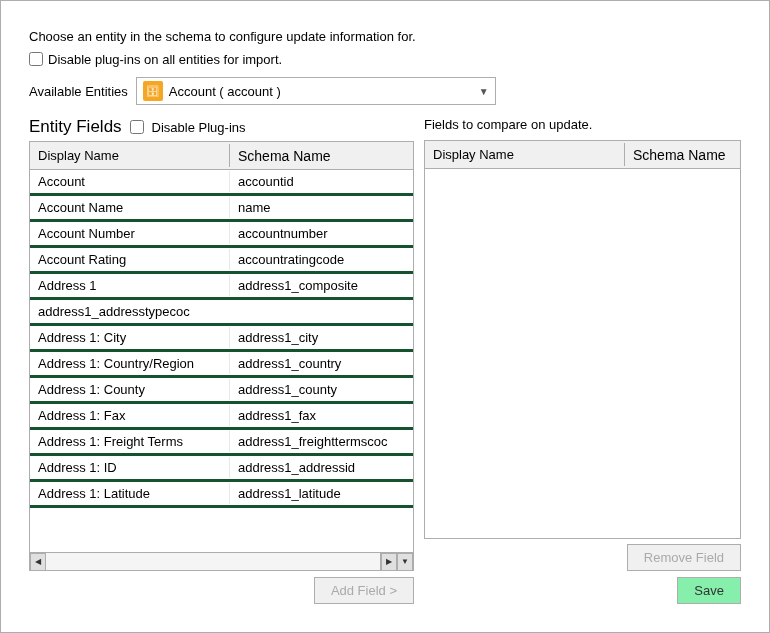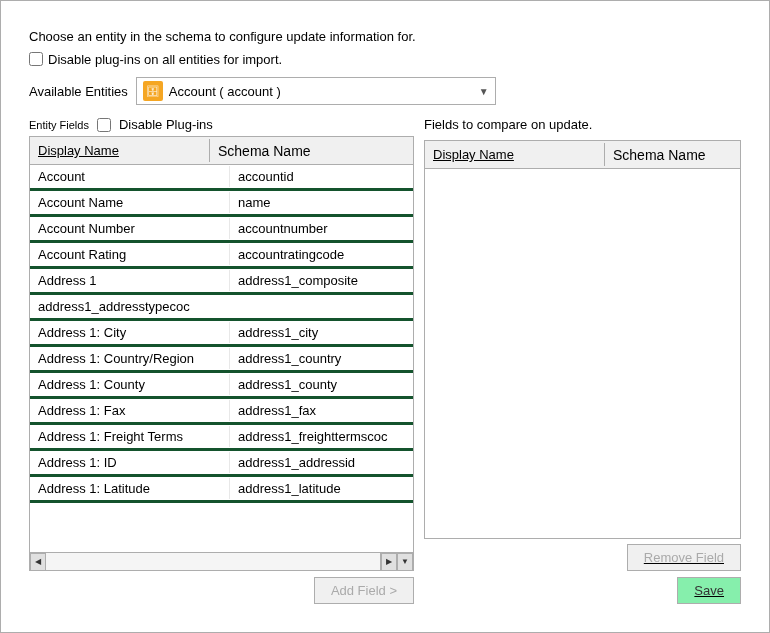--- a/index.html
+++ b/index.html
@@ -90,46 +90,45 @@
       flex-direction: column;
       flex: 1;
     }
     .panel-header {
       display: flex;
       align-items: center;
       margin-bottom: 4px;
       gap: 8px;
     }
     .panel-title {
-      font-size: 11px;
+      font-size: 17px;
       font-weight: normal;
     }
     .table-container {
       border: 1px solid #adadad;
       flex: 1;
       overflow: hidden;
       display: flex;
       flex-direction: column;
       position: relative;
     }
     .table-header {
       display: flex;
       background: #f0f0f0;
       border-bottom: 1px solid #adadad;
       min-height: 28px;
       align-items: center;
       flex-shrink: 0;
     }
     .col-display {
-      width: 180px;
+      width: 200px;
       padding: 4px 8px;
       font-size: 13px;
       border-right: 1px solid #adadad;
       flex-shrink: 0;
-      text-decoration: underline;
     }
     .col-schema {
       flex: 1;
       padding: 4px 8px;
       font-size: 14px;
     }
     .table-body {
       overflow-y: auto;
       overflow-x: hidden;
       flex: 1;
@@ -336,20 +335,20 @@
       </div>
       <div class="right-table-container">
         <div class="table-header">
           <div class="col-display">Display Name</div>
           <div class="col-schema">Schema Name</div>
         </div>
         <div class="right-table-body">
         </div>
       </div>
 
-      <div class="right-bottom" style="margin-top:5px;text-decoration:underline;">
+      <div class="right-bottom" style="margin-top:5px;">
         <button class="btn" disabled="">Remove Field</button>
         <button class="btn btn-primary">Save</button>
       </div>
     </div>
 
   </div>
 </div>
 
 </body></html>

